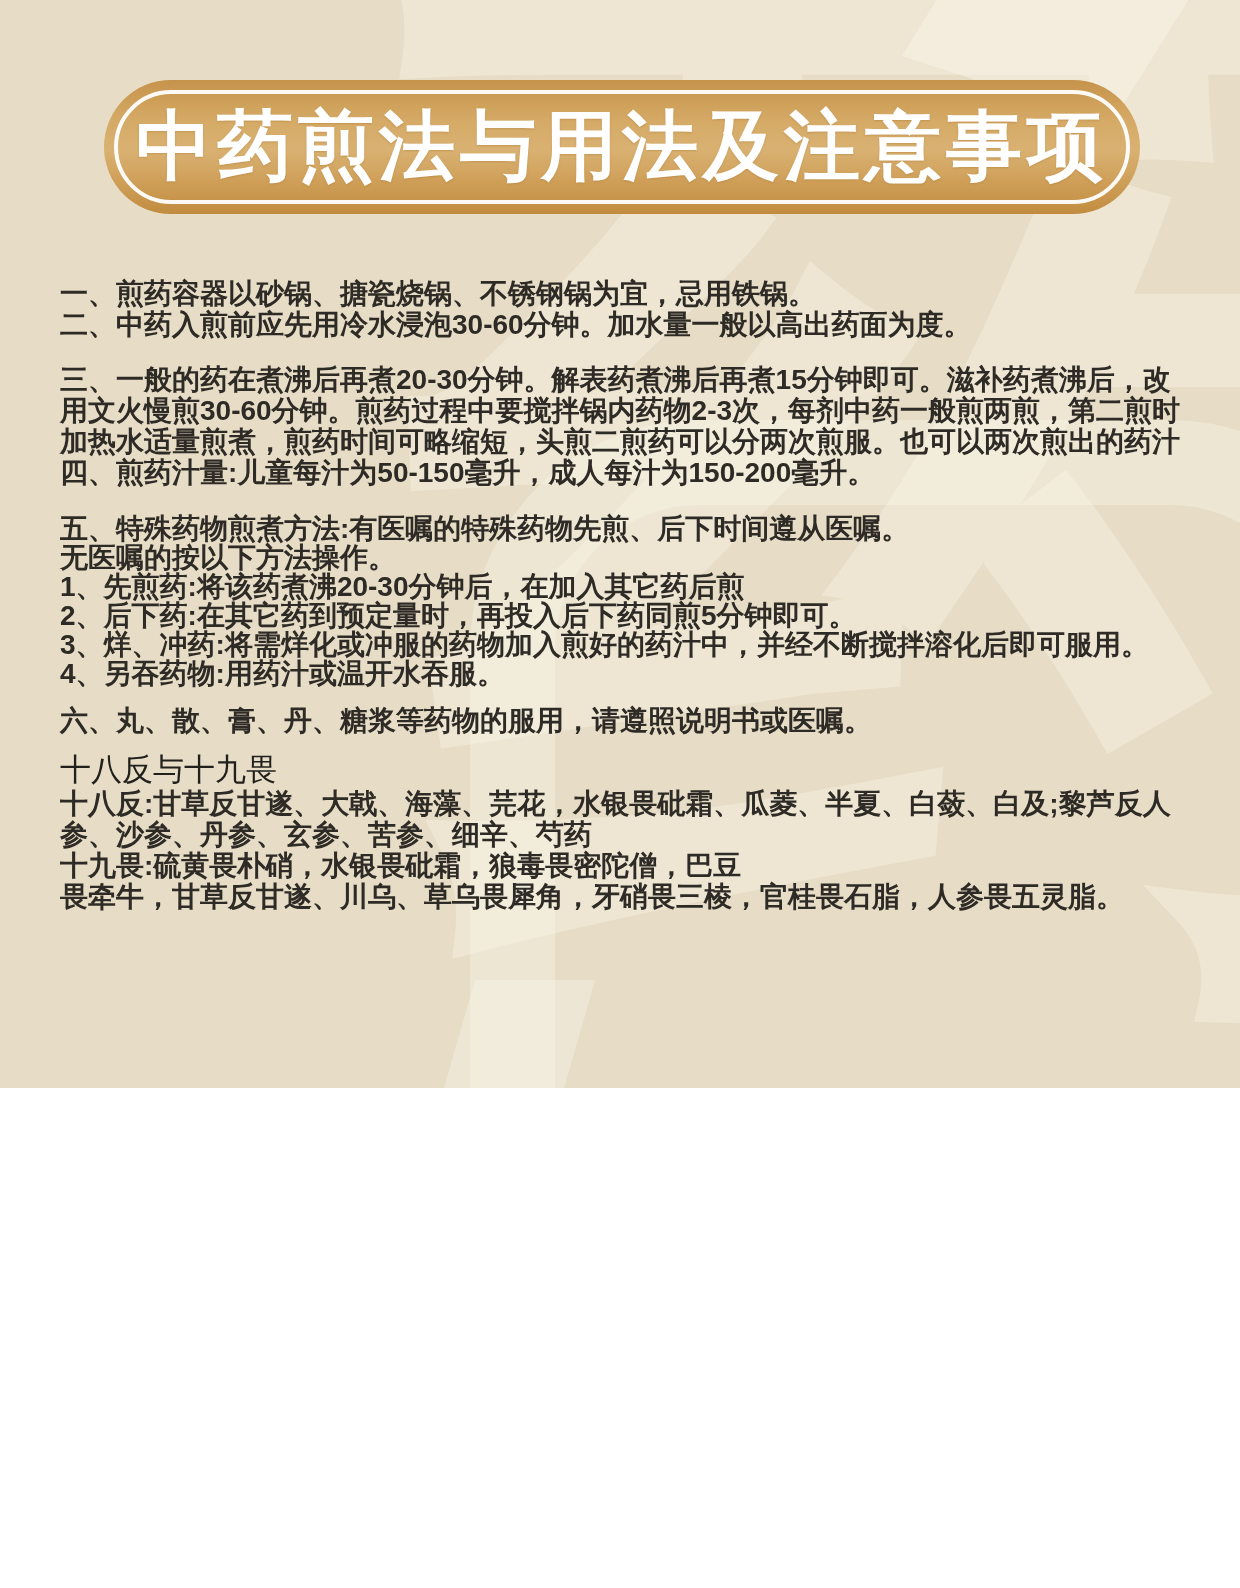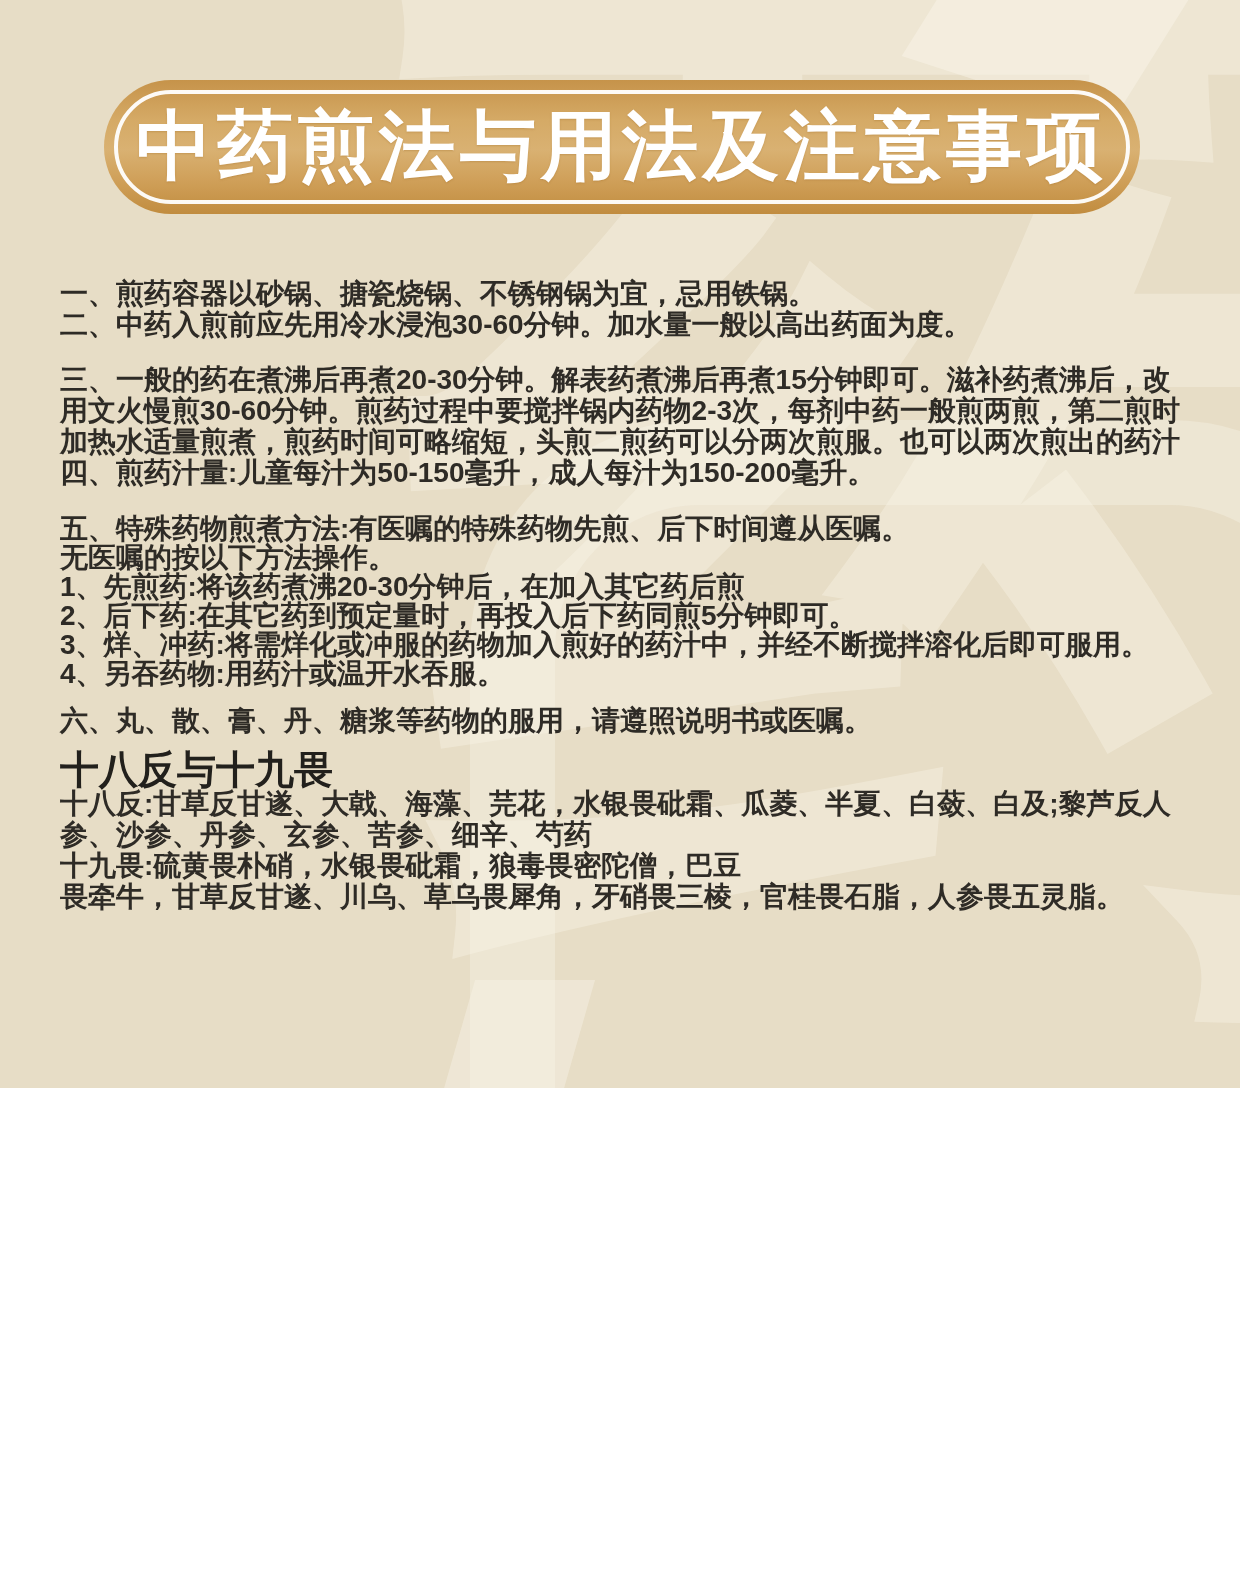--- a/index.html
+++ b/index.html
@@ -101,23 +101,23 @@
   }
   .para { margin: 0; }
   .para div { white-space: nowrap; }
   .p2 { }
   .p3 { margin-top: 24px; }
   .p4 { }
   .p5 { margin-top: 26px; line-height: 29px; }
   .p6 { margin-top: 17px; }
   .section-heading {
     margin-top: 17px;
-    font-size: 39px;
+    font-size: 31px;
     line-height: 34px;
-    font-weight: 700;
+    font-weight: 400;
     color: #22201c;
     white-space: nowrap;
   }
   .p7 { margin-top: 1px; }
   .blank-bottom {
     width: 1240px;
     height: 500px;
     background: #ffffff;
   }
 </style>

